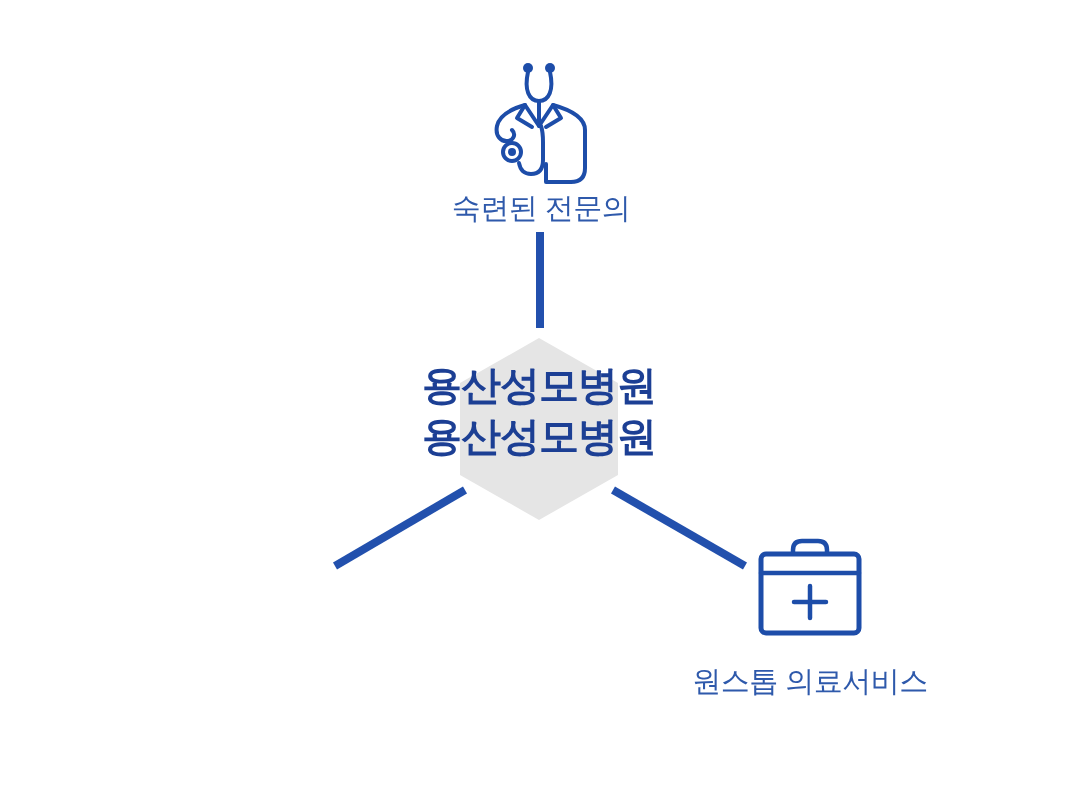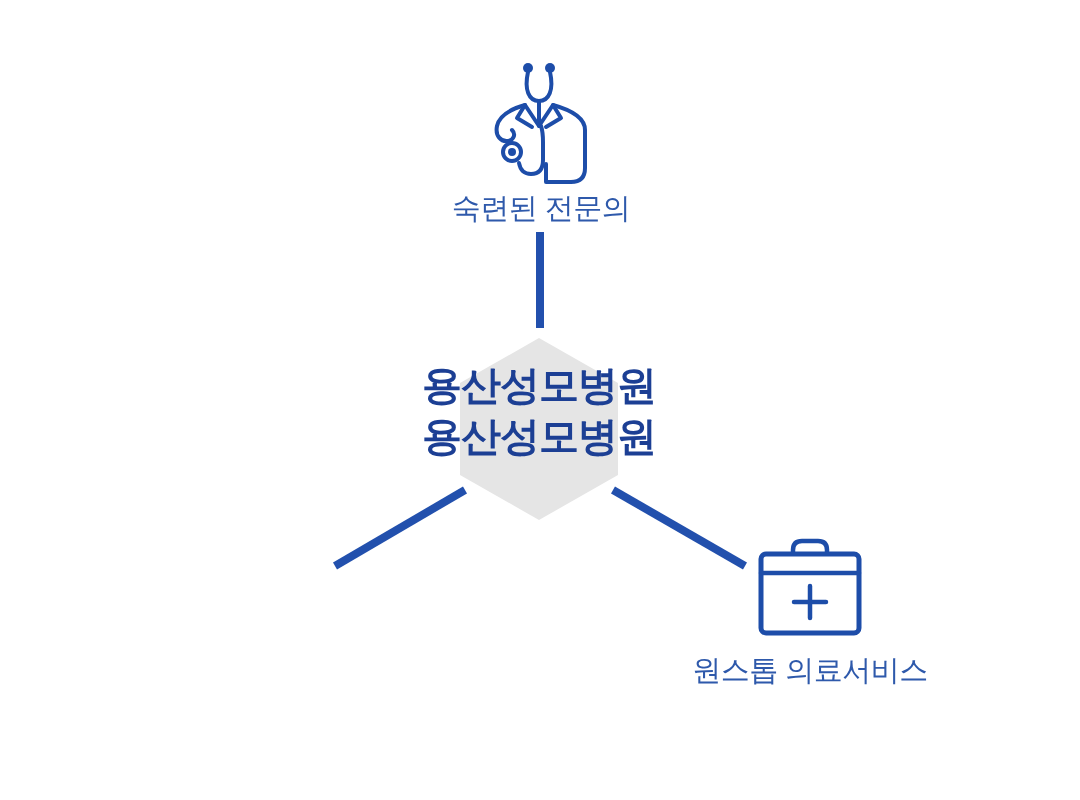--- a/index.html
+++ b/index.html
@@ -48,21 +48,21 @@
     color: var(--label-blue, #2e59ab);
     font-size: 29px;
     font-weight: 500;
     letter-spacing: -0.5px;
     line-height: 36px;
     white-space: nowrap;
     text-align: center;
   }
   .node--top  .node-label { margin-top: 2px; }
   .node--left .node-label { margin-top: 14px; }
-  .node--right .node-label { margin-top: 14px; }
+  .node--right .node-label { margin-top: 25px; }
   .center-title {
     position: absolute;
     left: 539px;
     top: 360px;
     transform: translateX(-50%);
     text-align: center;
     color: var(--title-navy, #1c3f94);
     font-size: 40px;
     font-weight: 700;
     letter-spacing: -1px;

